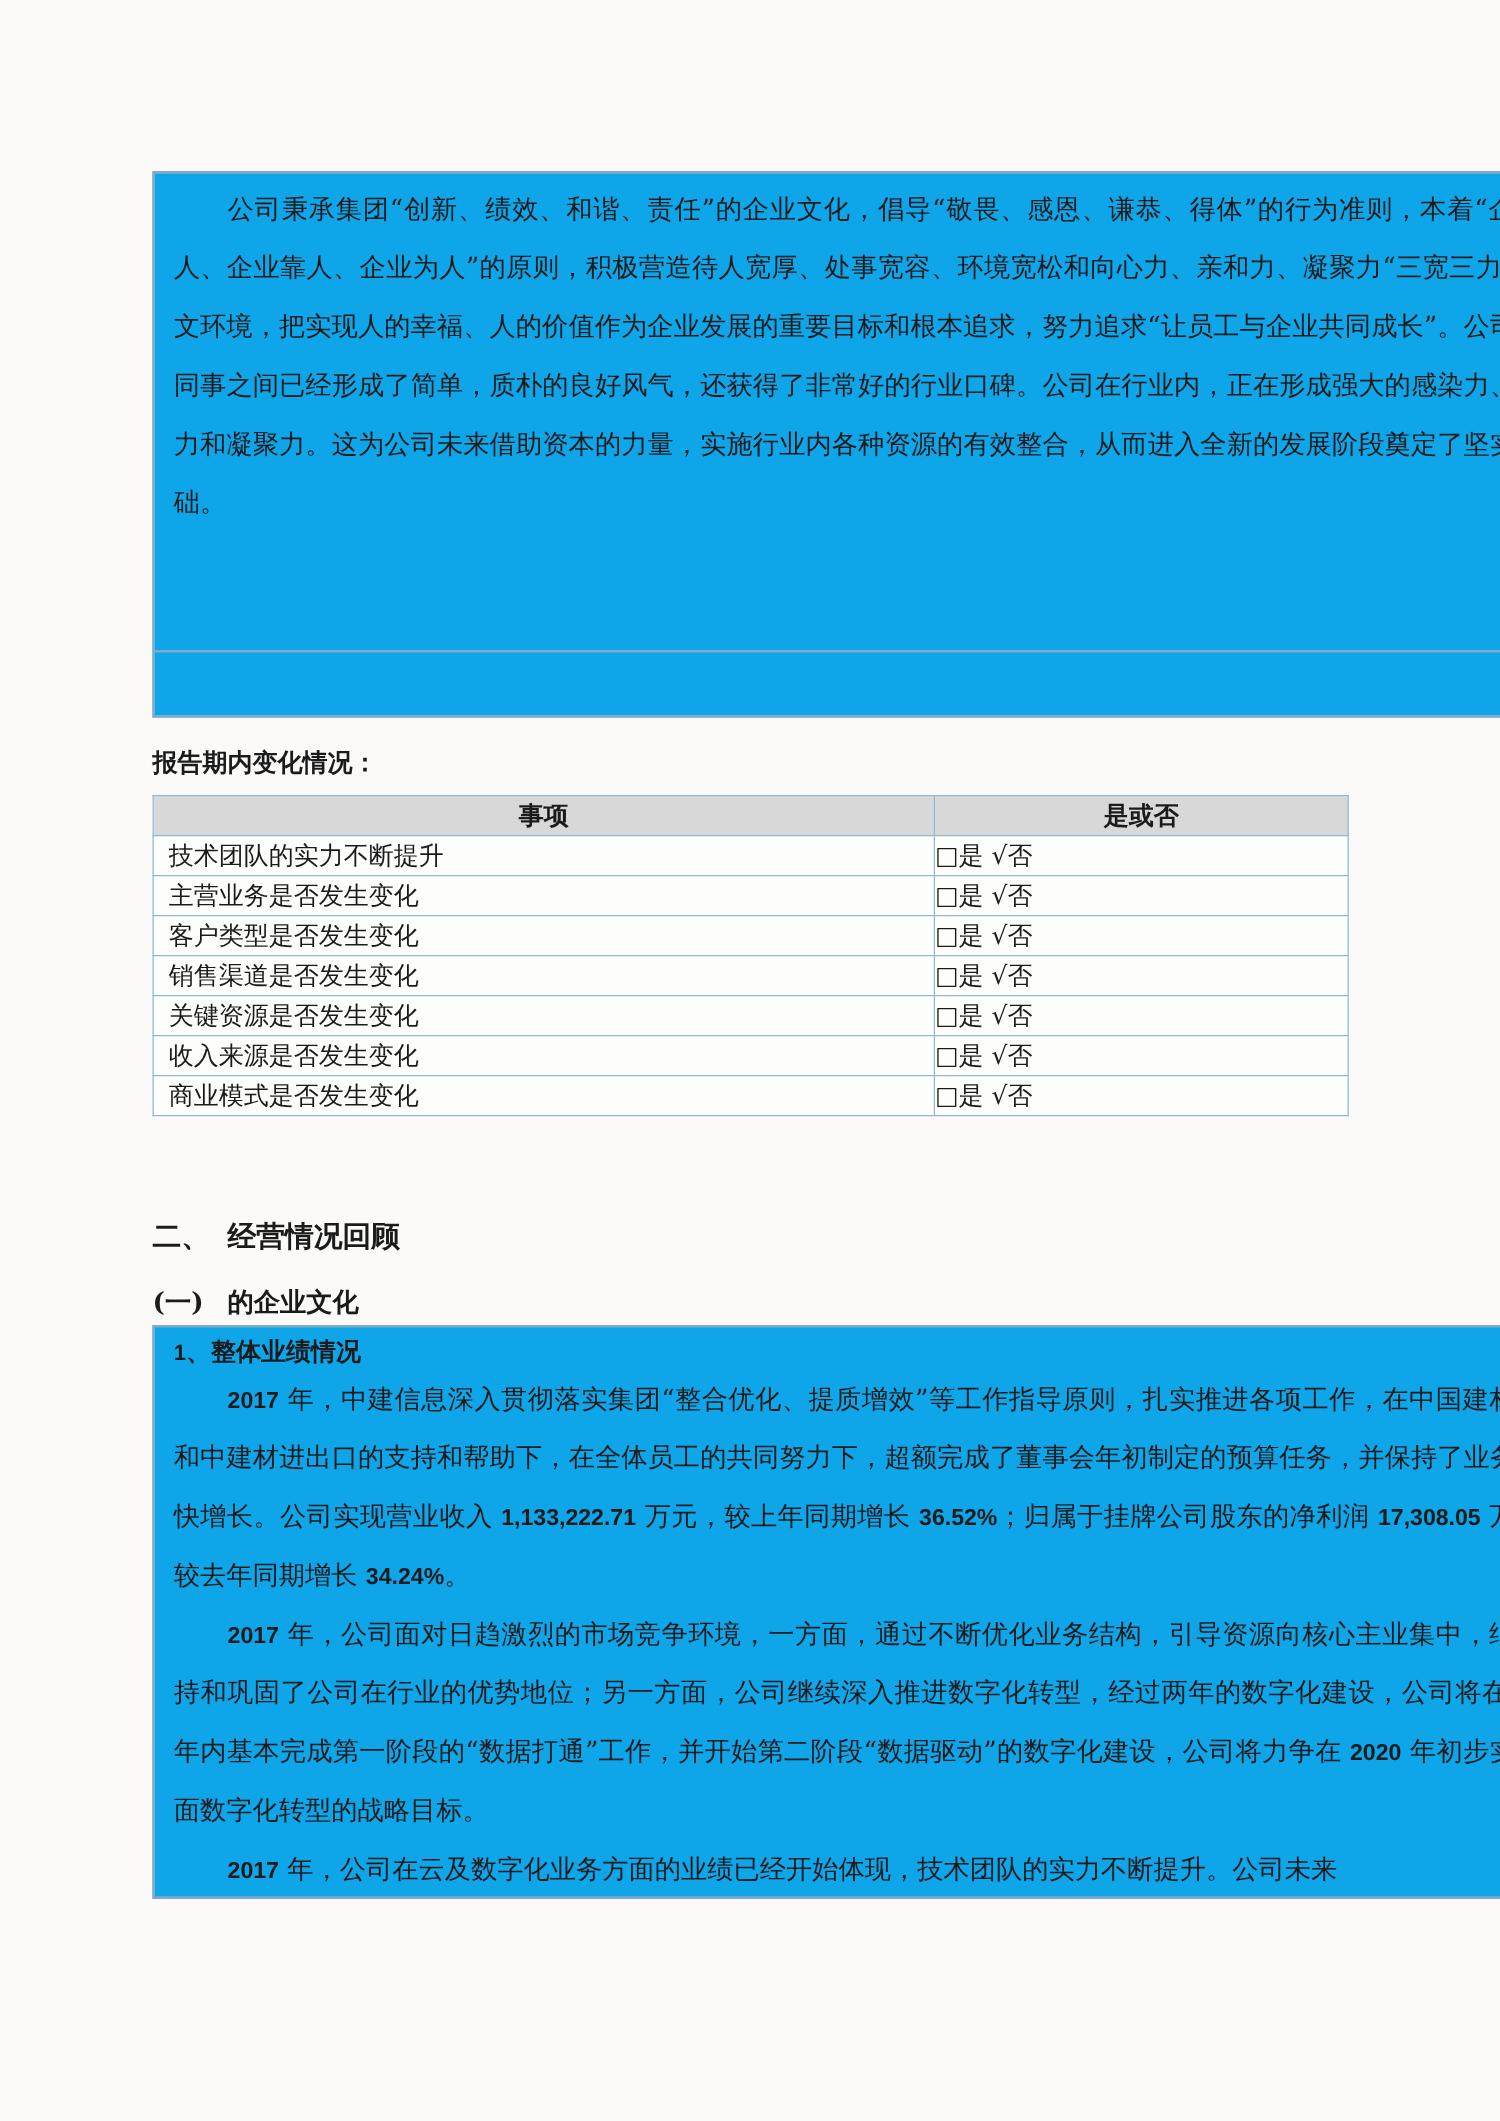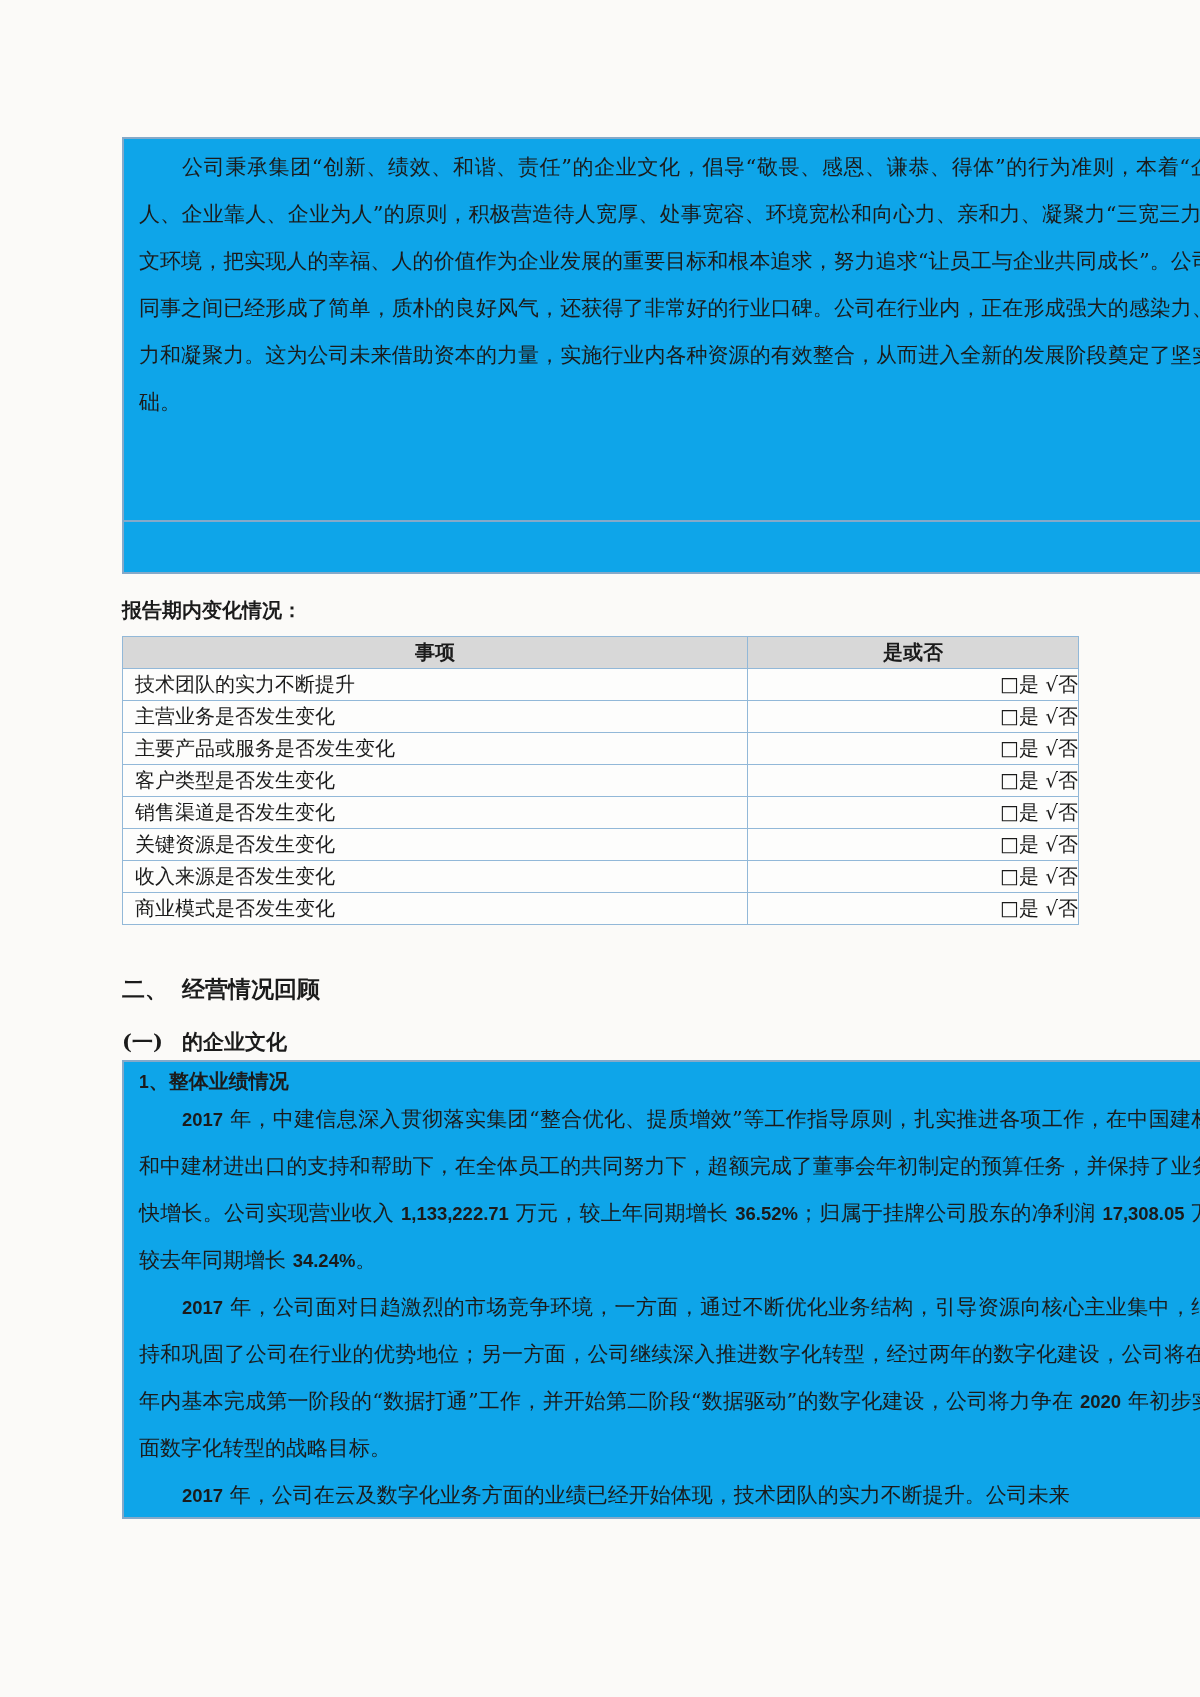--- a/index.html
+++ b/index.html
@@ -49,21 +49,21 @@
   }
   .changes-table thead th{
     background:#d8d8d8;
     height:31px;
     font-weight:bold;
     text-align:center;
   }
   .changes-table td{height:31px;background:#fdfdfc;}
   .col-item{width:624px;}
   td.col-item{padding-left:12px;text-align:left;}
-  .col-value{width:330px;text-align:right;}
+  .col-value{width:330px;text-align:left;}
 
   
   .h2{
     position:absolute;left:122px;top:974px;margin:0;
     font-size:23px;font-weight:bold;
   }
   .h2 .hnum{display:inline-block;min-width:60px;}
   .h3{
     position:absolute;left:122px;top:1028px;margin:0;
     font-size:21px;font-weight:bold;
@@ -115,24 +115,20 @@
     <tbody>
         <tr>
           <td class="col-item">技术团队的实力不断提升</td>
           <td class="col-value">□是 √否</td>
         </tr>
         <tr>
           <td class="col-item">主营业务是否发生变化</td>
           <td class="col-value">□是 √否</td>
         </tr>
         <tr>
-          <td class="col-item">主要产品或服务是否发生变化</td>
-          <td class="col-value">□是 √否</td>
-        </tr>
-        <tr>
           <td class="col-item">客户类型是否发生变化</td>
           <td class="col-value">□是 √否</td>
         </tr>
         <tr>
           <td class="col-item">销售渠道是否发生变化</td>
           <td class="col-value">□是 √否</td>
         </tr>
         <tr>
           <td class="col-item">关键资源是否发生变化</td>
           <td class="col-value">□是 √否</td>

